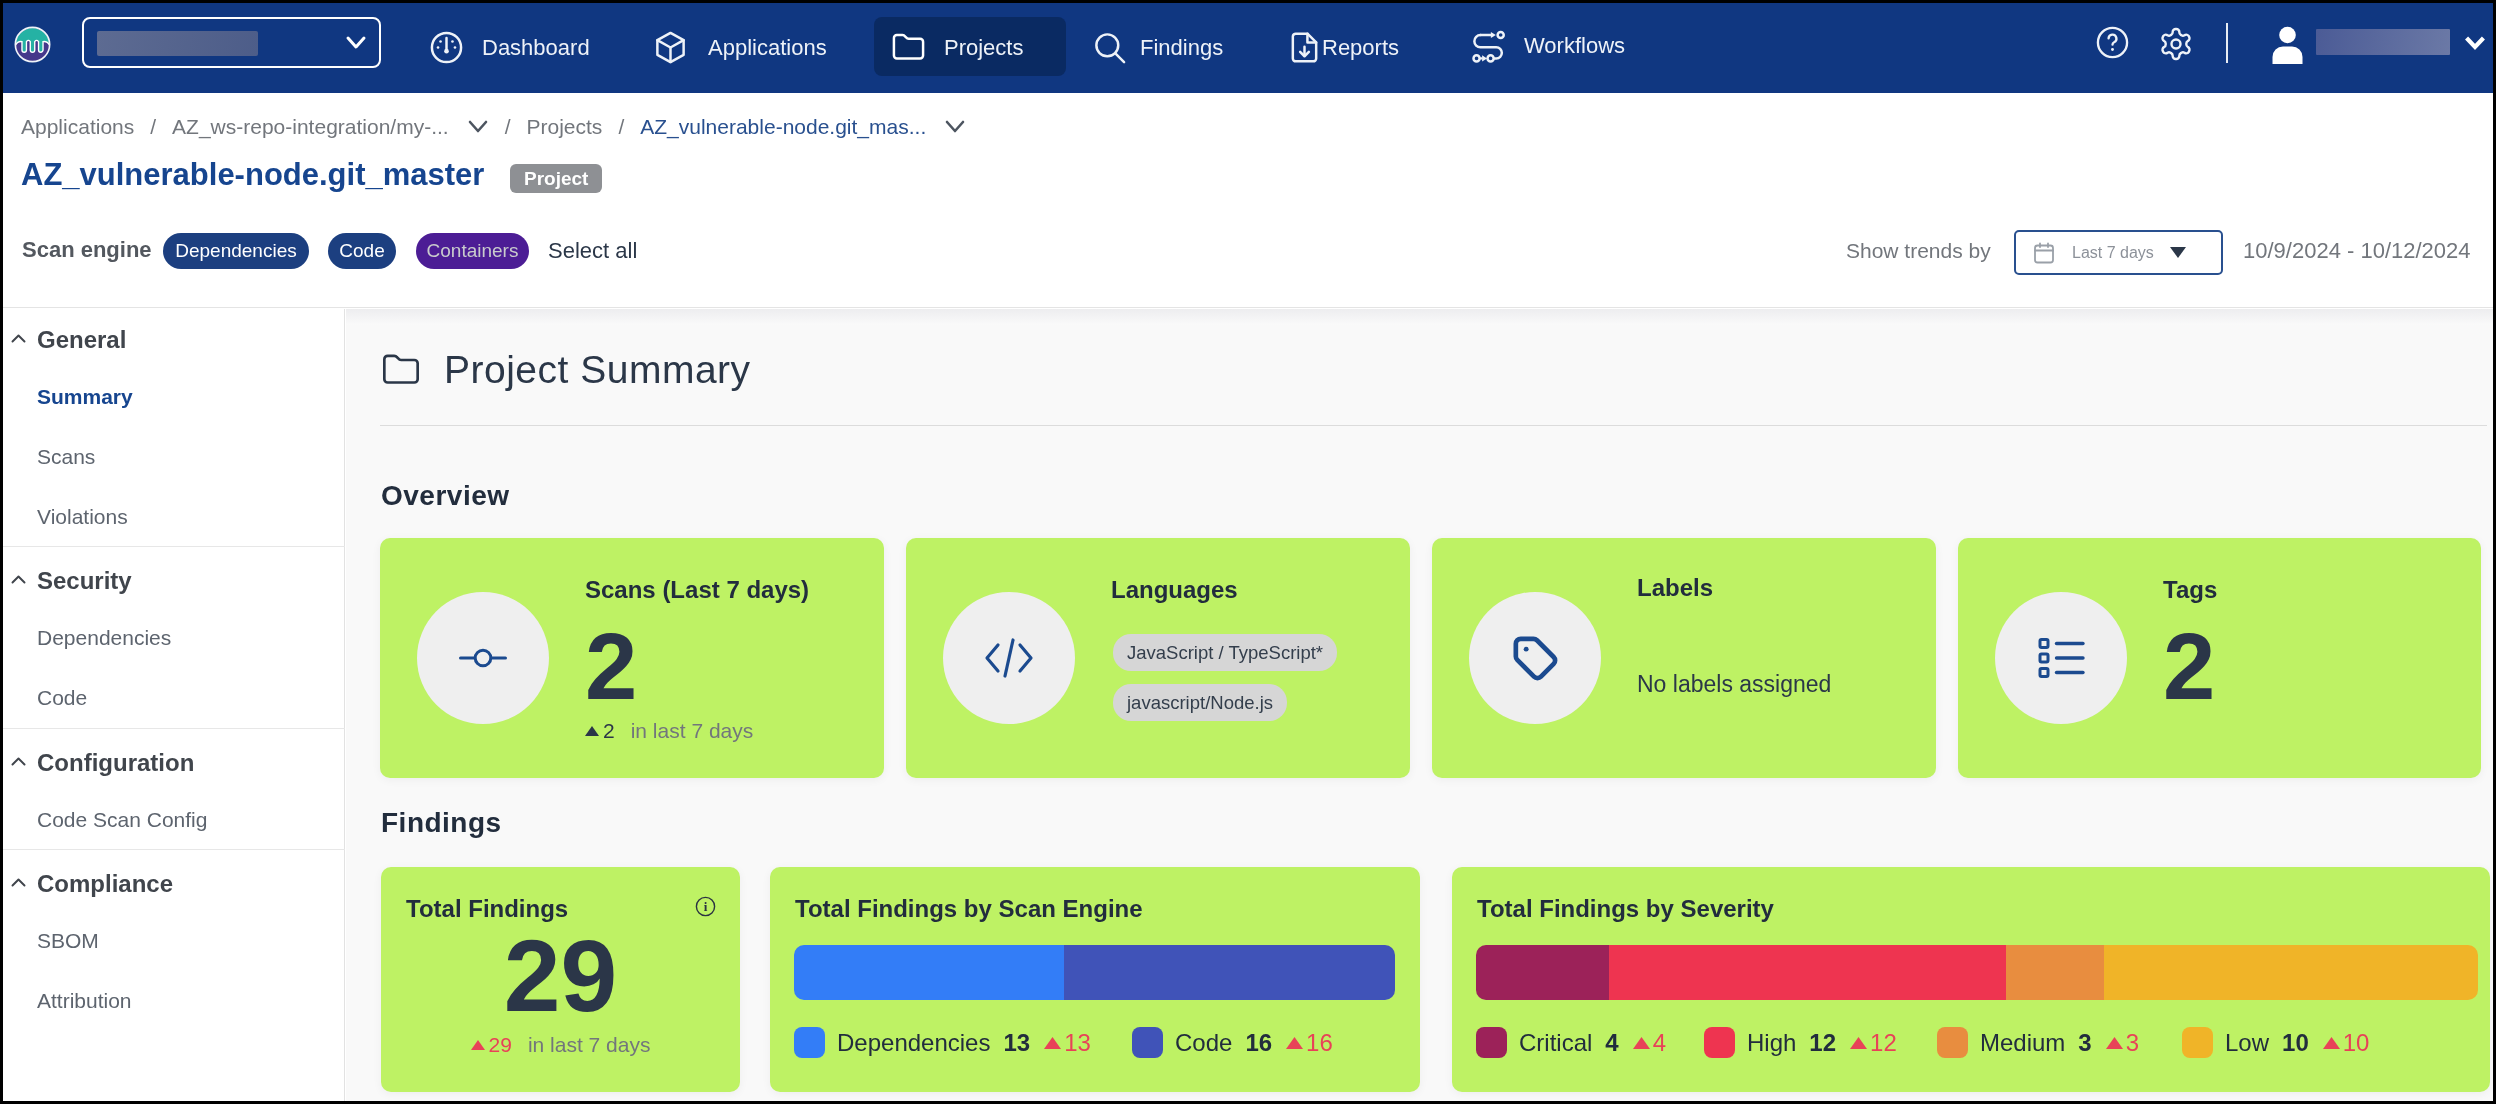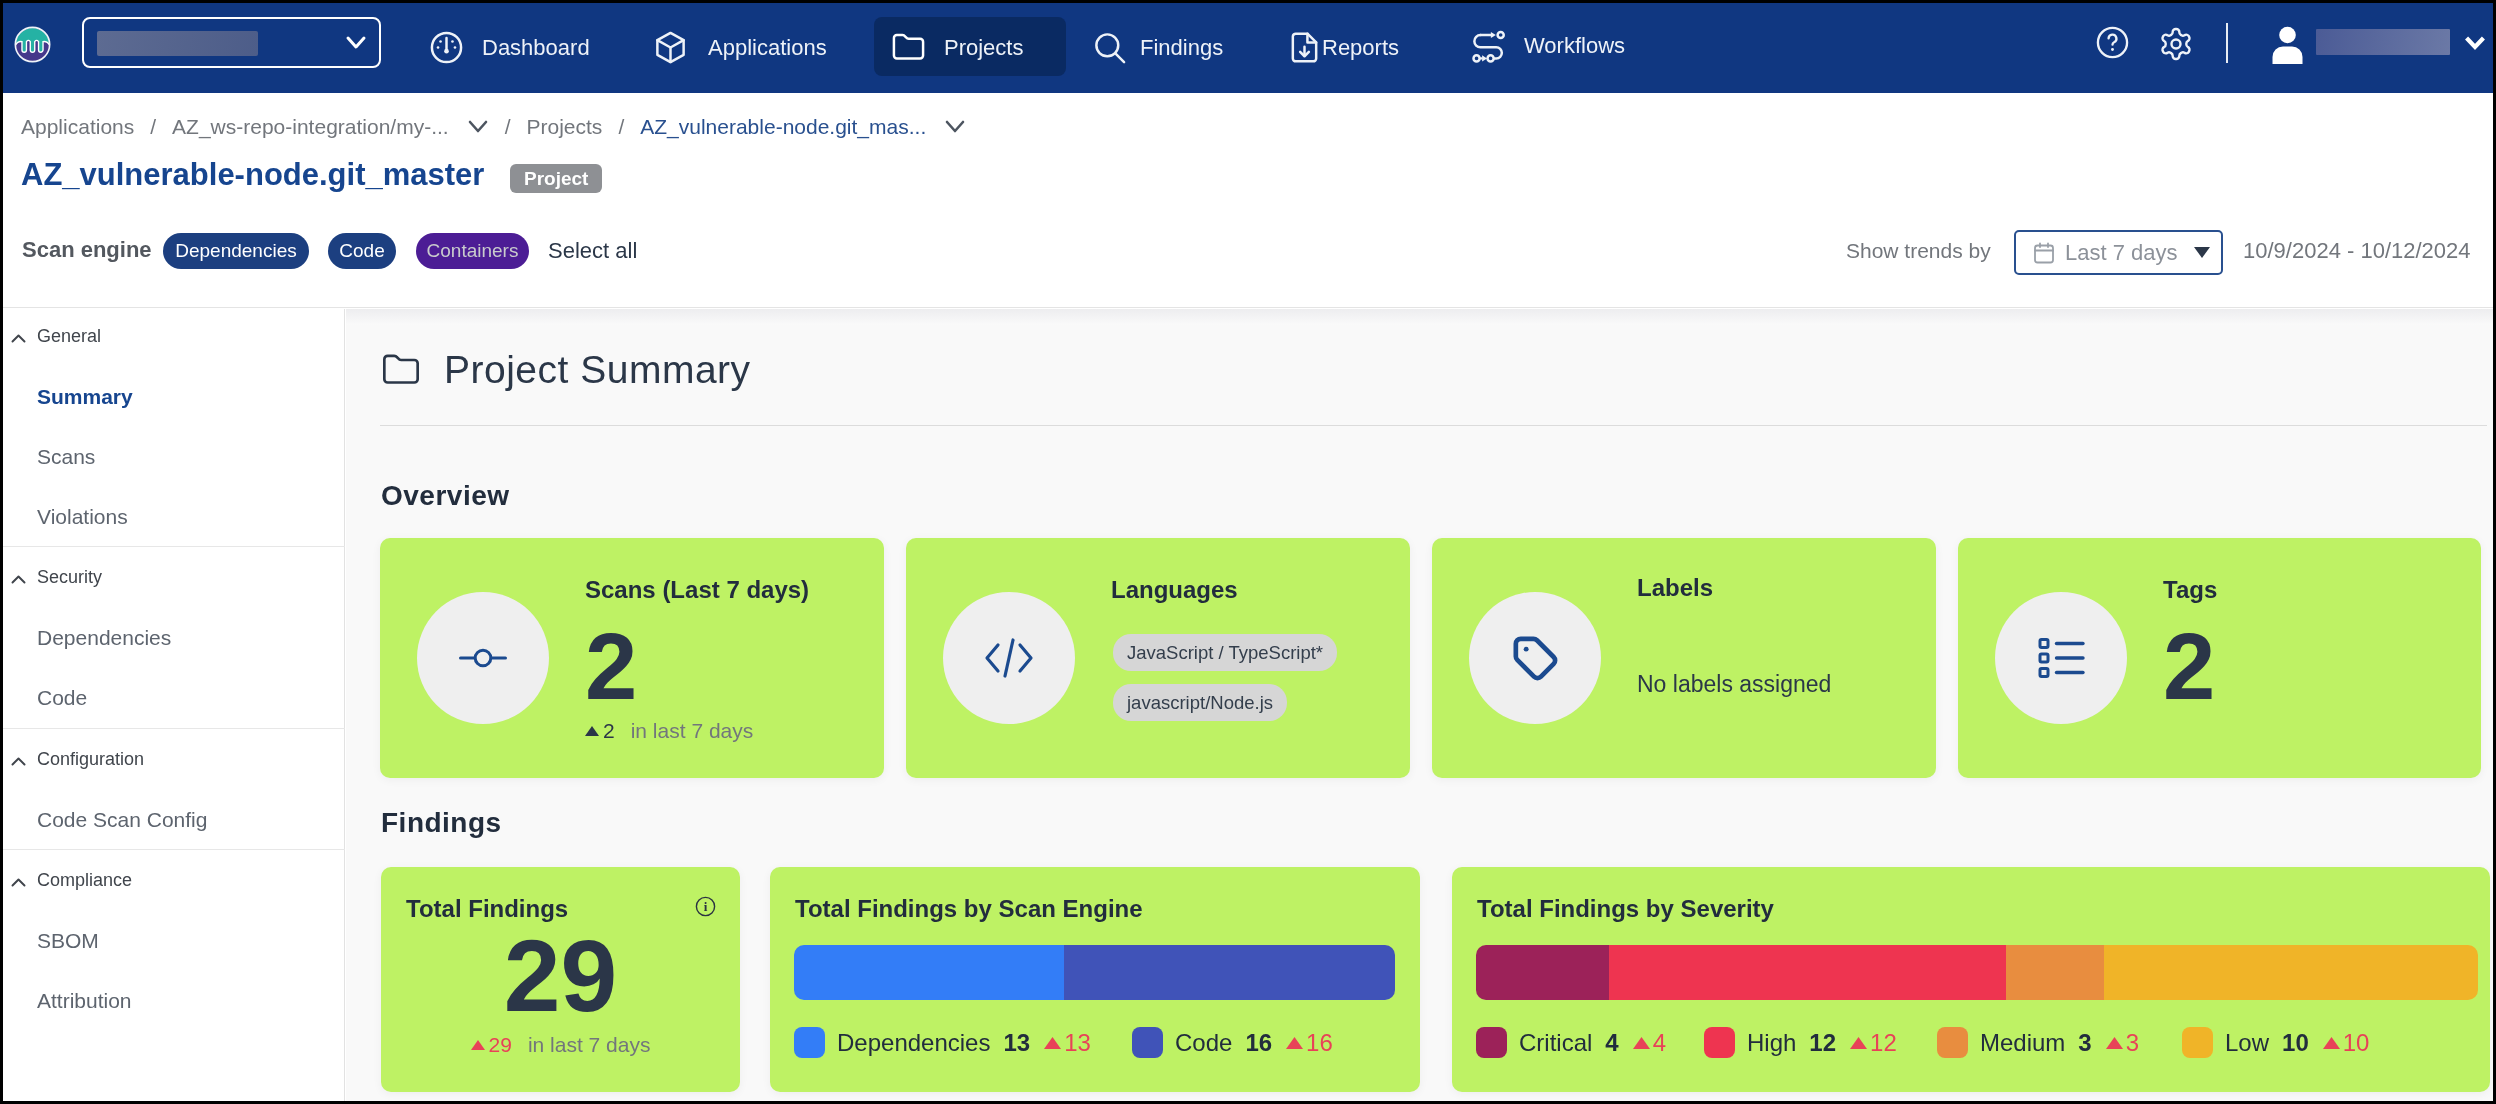--- a/index.html
+++ b/index.html
@@ -26,21 +26,21 @@
 #pbadge{position:absolute;left:510px;top:71px;height:29px;background:#8e9094;color:#fff;font-size:19px;font-weight:bold;border-radius:6px;padding:0 14px;display:flex;align-items:center}
 .selabel{position:absolute;left:22px;top:144px;font-size:22px;font-weight:bold;color:#53585f}
 .pill{position:absolute;top:140px;height:36px;border-radius:18px;background:#1c3f80;color:#fff;font-size:19px;display:flex;align-items:center;justify-content:center}
 .pill.off{background:#4c1d95;color:#c9cbcd}
 #selall{position:absolute;left:548px;top:145px;font-size:22px;color:#2b3748}
 #trendby{position:absolute;left:1846px;top:146px;font-size:21px;color:#72767c}
 #datesel{position:absolute;left:2014px;top:137px;width:209px;height:45px;border:2px solid #29508f;border-radius:5px;display:flex;align-items:center}
 #daterange{position:absolute;left:2243px;top:145px;font-size:22px;color:#72767c}
 
 #sidebar{position:absolute;left:0;top:309px;width:345px;height:792px;background:#fff;border-right:1px solid #e2e2e2}
-.sbhead{position:absolute;left:37px;font-size:18px;font-weight:normal;color:#40454c}
+.sbhead{position:absolute;left:37px;font-size:24px;font-weight:bold;color:#40454c}
 .sbitem{position:absolute;left:37px;font-size:21px;color:#5d646e}
 .sbitem.on{color:#16458f;font-weight:bold}
 .sbchev{position:absolute;left:11px}
 .sbdiv{position:absolute;left:0;width:345px;height:1px;background:#e7e7e7}
 
 #main{position:absolute;left:346px;top:309px;width:2150px;height:792px;background:#f9f9f9}
 #main .shadowtop{position:absolute;left:0;top:0;width:2150px;height:16px;background:linear-gradient(#ededef,#fafafa)}
 #psum{position:absolute;left:33px;top:39px;display:flex;align-items:center;color:#2b3748}
 #psum span{font-size:39px;margin-left:21px;letter-spacing:0.5px}
 #maindiv{position:absolute;left:34px;top:116px;width:2107px;height:1px;background:#dcdcdc}
@@ -176,21 +176,21 @@
   <div class="pill off" style="left:416px;width:113px">Containers</div>
   <div id="selall">Select all</div>
   <div id="trendby">Show trends by</div>
   <div id="datesel">
     <svg style="margin-left:16px" width="24" height="24" viewBox="0 0 24 24" fill="none" stroke="#9aa0a8" stroke-width="1.8" stroke-linecap="round">
         <rect x="3" y="4.5" width="18" height="17" rx="2.5"></rect>
         <line x1="3" y1="9.5" x2="21" y2="9.5"></line>
         <line x1="8" y1="2.5" x2="8" y2="6"></line>
         <line x1="16" y1="2.5" x2="16" y2="6"></line>
       </svg>
-    <span style="margin-left:9px;font-size:22px;color:#8c9199">Last 7 days</span>
+    <span style="margin-left:16px;font-size:16px;color:#8c9199">Last 7 days</span>
     <svg style="margin-left:16px" width="16" height="11" viewBox="0 0 16 11">
         <polygon points="0,0 16,0 8,11" fill="#2b3748"></polygon>
       </svg>
   </div>
   <div id="daterange">10/9/2024 - 10/12/2024</div>
 </div>
 <div id="sidebar">
   <svg class="sbchev" style="top:24px" width="15" height="11" viewBox="0 0 20 14">
       <path d="M2 11 L10 3 L18 11" fill="none" stroke="#40454c" stroke-width="2.6" stroke-linecap="round" stroke-linejoin="round"></path>
     </svg>

